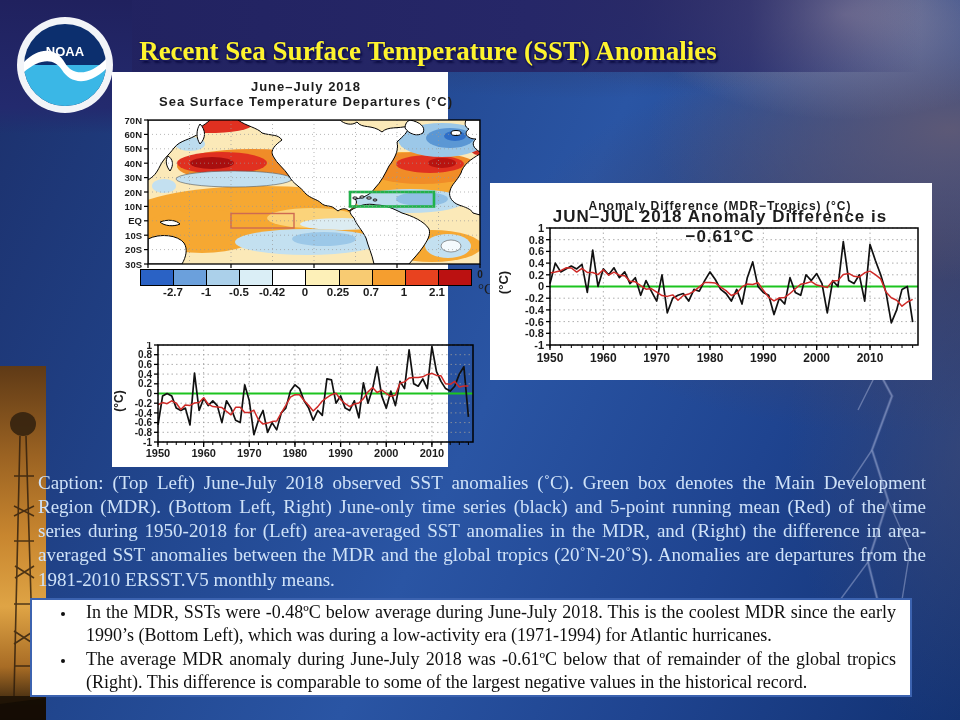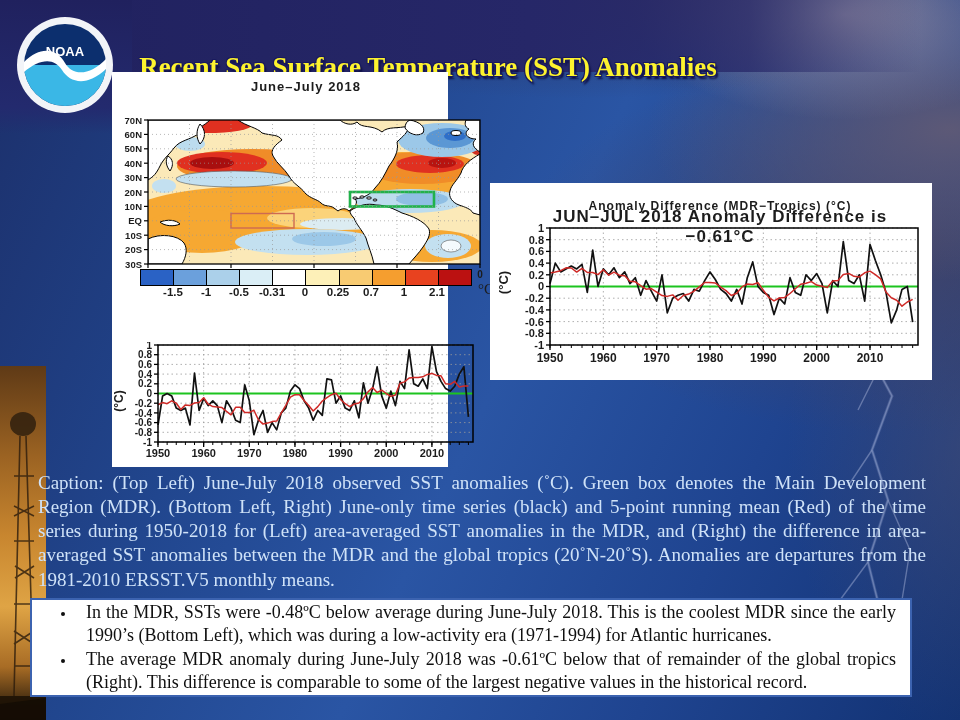--- a/index.html
+++ b/index.html
@@ -19,21 +19,21 @@
   .top-banner{position:absolute;left:0;top:0;width:960px;height:72px;
     background:linear-gradient(90deg,#20215e 0%,#262768 55%,rgba(38,39,104,.75) 78%,rgba(38,39,104,0) 96%);}
   .logo-pad{position:absolute;left:0;top:0;width:132px;height:134px;
     background:linear-gradient(180deg,#20215e 0%,#232a6e 80%,rgba(35,42,110,0) 100%);}
   
   .bg-tower{position:absolute;left:0;top:366px;width:46px;height:354px;
     background:linear-gradient(180deg,#5f3a16 0%,#9a6222 25%,#c8862f 48%,#dfa445 68%,#a86c25 85%,#402a10 95%,#241708 100%);}
   .bg-tower svg{position:absolute;left:0;top:0;}
   .bg-lightning{position:absolute;right:0;top:300px;pointer-events:none;opacity:.55;}
 
-  .title{position:absolute;left:0;top:52px;width:856px;text-align:center;
+  .title{position:absolute;left:0;top:36px;width:856px;text-align:center;
     font-family:"Liberation Serif",serif;font-weight:bold;font-size:27px;color:#fdf32e;
     text-shadow:-1px -1px 0 #191a5e,1px -1px 0 #191a5e,-1px 1px 0 #191a5e,1px 1px 0 #191a5e,2px 3px 2px #0d0e44;}
 
   .panel{position:absolute;background:#fff;}
   .panel-left{left:112px;top:72px;width:336px;height:395px;}
   .panel-right{left:490px;top:183px;width:442px;height:197px;}
 
   .chart-title{width:100%;text-align:center;font-weight:bold;color:#1c1c1c;letter-spacing:1px;}
   .map-t1{position:absolute;top:7px;left:14px;width:360px;font-size:13px;}
   .map-t2{position:absolute;top:22px;left:14px;width:360px;font-size:13px;}
@@ -103,20 +103,21 @@
     <circle cx="50" cy="50" r="41" fill="#0c2f6e"></circle>
     <path d="M9,50 A41,41 0 0 0 91,50 Z" fill="#3ab7e6"></path>
     <path d="M9,47 C26,30 42,34 50,48 C58,62 76,60 91,44 L91,54 C72,72 55,68 47,55 C39,42 24,44 9,57 Z" fill="#ffffff"></path>
     <text x="50" y="41" text-anchor="middle" font-family="Liberation Sans, sans-serif" font-size="13" font-weight="bold" fill="#ffffff">NOAA</text>
   </svg>
 
   <div class="title">Recent Sea Surface Temperature (SST) Anomalies</div>
 
   <div class="panel panel-left">
     <div class="chart-title map-t1">June–July 2018</div>
+    <div class="chart-title map-t2">Sea Surface Temperature Departures (°C)</div>
 
     <svg id="map-svg" width="375" height="178" viewBox="0 0 375 178">
       <defs>
           <clipPath id="mapclip">
             <rect x="36" y="14" width="332" height="144"></rect>
           </clipPath>
         </defs>
       <rect x="36" y="14" width="332" height="144" fill="#fbe9b8"></rect>
       <g clip-path="url(#mapclip)">
         <ellipse cx="150" cy="110" rx="135" ry="30" fill="#f6a832"></ellipse>
@@ -229,24 +230,24 @@
           <div style="background: rgb(171, 208, 234);"></div>
           <div style="background: rgb(218, 238, 246);"></div>
           <div style="background: rgb(255, 255, 255);"></div>
           <div style="background: rgb(253, 240, 184);"></div>
           <div style="background: rgb(248, 203, 114);"></div>
           <div style="background: rgb(245, 158, 47);"></div>
           <div style="background: rgb(232, 66, 31);"></div>
           <div style="background: rgb(187, 17, 17);"></div>
         </div>
       <span class="cb-unit">°C</span>
-    <span class="cb-label" style="left: 33px;">-1.5</span>
+    <span class="cb-label" style="left: 33px;">-2.7</span>
         <span class="cb-label" style="left: 66px;">-1</span>
         <span class="cb-label" style="left: 99px;">-0.5</span>
-        <span class="cb-label" style="left: 132px;">-0.31</span>
+        <span class="cb-label" style="left: 132px;">-0.42</span>
         <span class="cb-label" style="left: 165px;">0</span>
         <span class="cb-label" style="left: 198px;">0.25</span>
         <span class="cb-label" style="left: 231px;">0.7</span>
         <span class="cb-label" style="left: 264px;">1</span>
         <span class="cb-label" style="left: 297px;">2.1</span>
       </div>
 
     <div class="yunit yunit-mdr">(°C)</div>
     <svg id="mdr-chart" width="365" height="122" viewBox="0 0 365 122">
         <line x1="40" x2="355" y1="3" y2="3" stroke="#9a9a9a" stroke-width="0.8" stroke-dasharray="1.5 3"></line>

